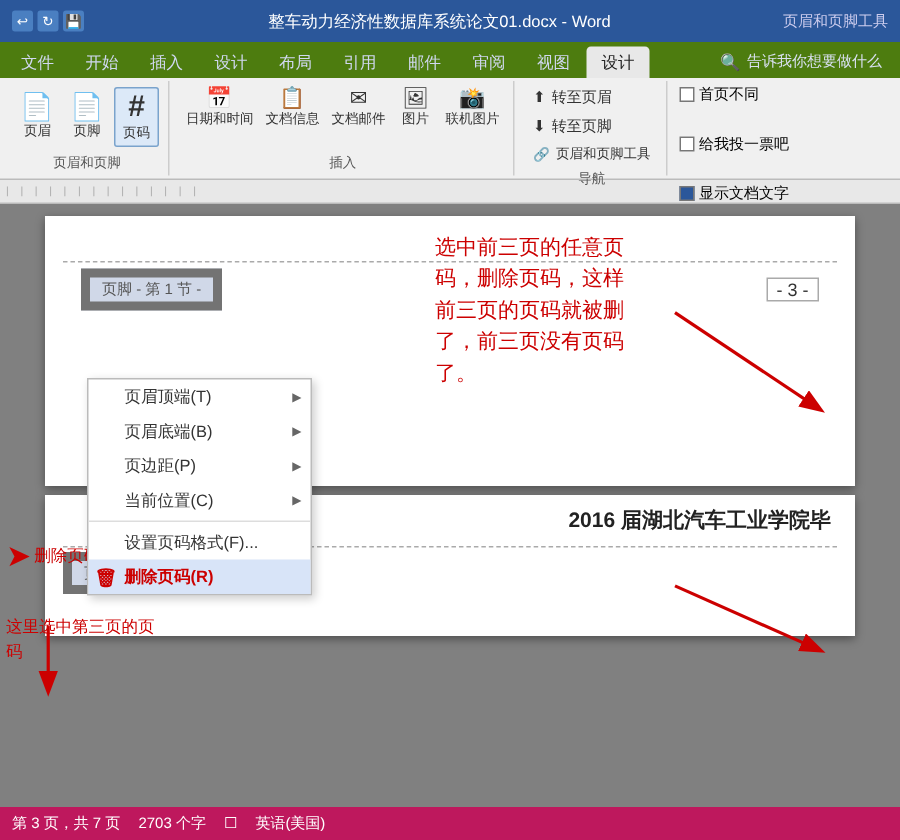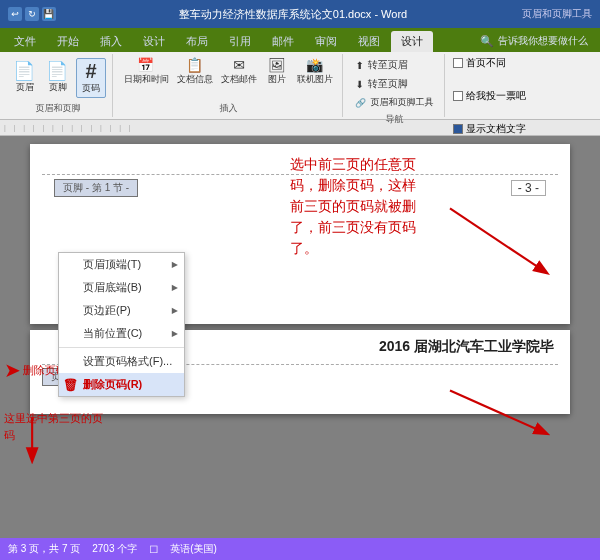--- a/index.html
+++ b/index.html
@@ -188,41 +188,41 @@
     .page-header-content {
       padding: 8px 16px;
       font-size: 14px;
       font-weight: bold;
       text-align: right;
       color: #222;
     }
 
     
     .status-bar {
-      background: #8b5cf6;
+      background: #be185d;
       height: 22px;
       display: flex;
       align-items: center;
       padding: 0 8px;
       color: white;
       font-size: 10px;
       gap: 12px;
       position: absolute;
       bottom: 0;
       left: 0;
       right: 0;
     }
 
     
     .dropdown-menu {
       position: absolute;
       background: white;
       border: 1px solid #bbb;
       box-shadow: 2px 2px 6px rgba(0,0,0,0.2);
-      width: 127px;
+      width: 150px;
       z-index: 100;
       top: 116px;
       left: 58px;
       font-size: 11px;
     }
     .menu-item {
       padding: 4px 10px 4px 24px;
       cursor: pointer;
       color: #333;
       display: flex;
@@ -262,21 +262,21 @@
       font-weight: normal;
       line-height: 1.4;
     }
 
     
     .section-label {
       background: #d0d8e8;
       font-size: 10px;
       color: #555;
       padding: 1px 8px;
-      border: 1px solid #737373;
+      border: 6px solid #737373;
       display: inline-block;
     }
 
     
     .overlay-svg {
       position: absolute;
       top: 0; left: 0;
       width: 100%;
       height: 100%;
       pointer-events: none;

